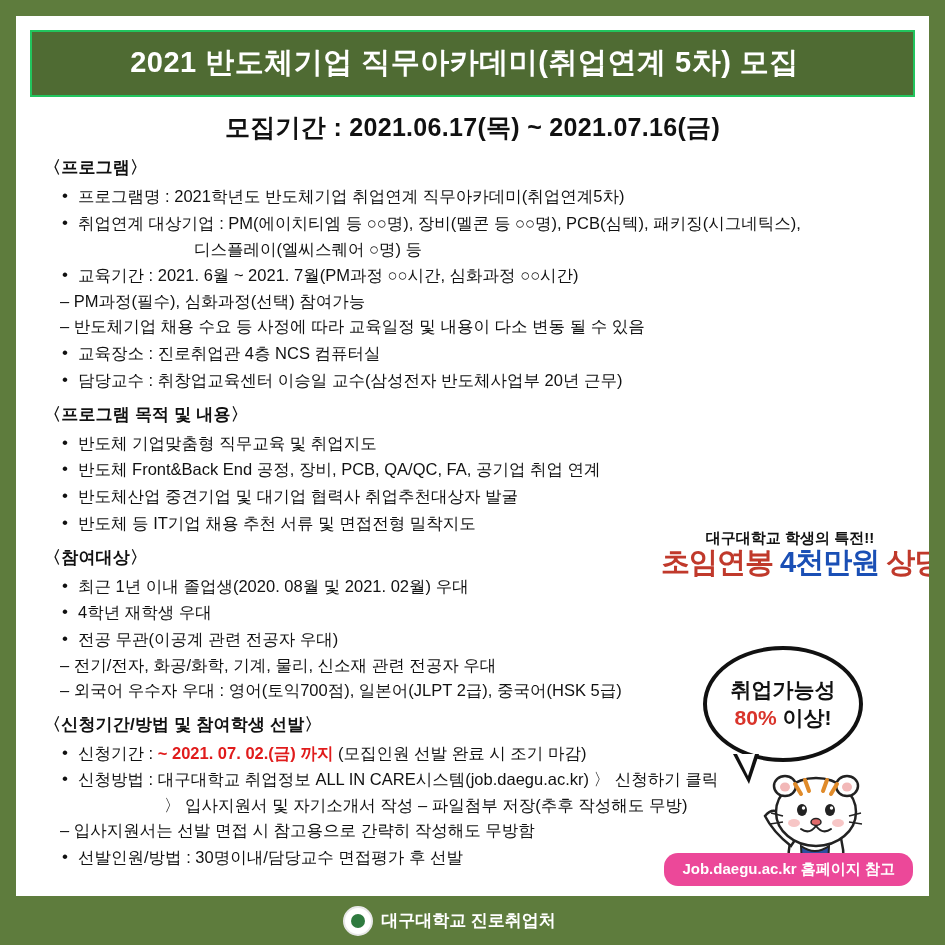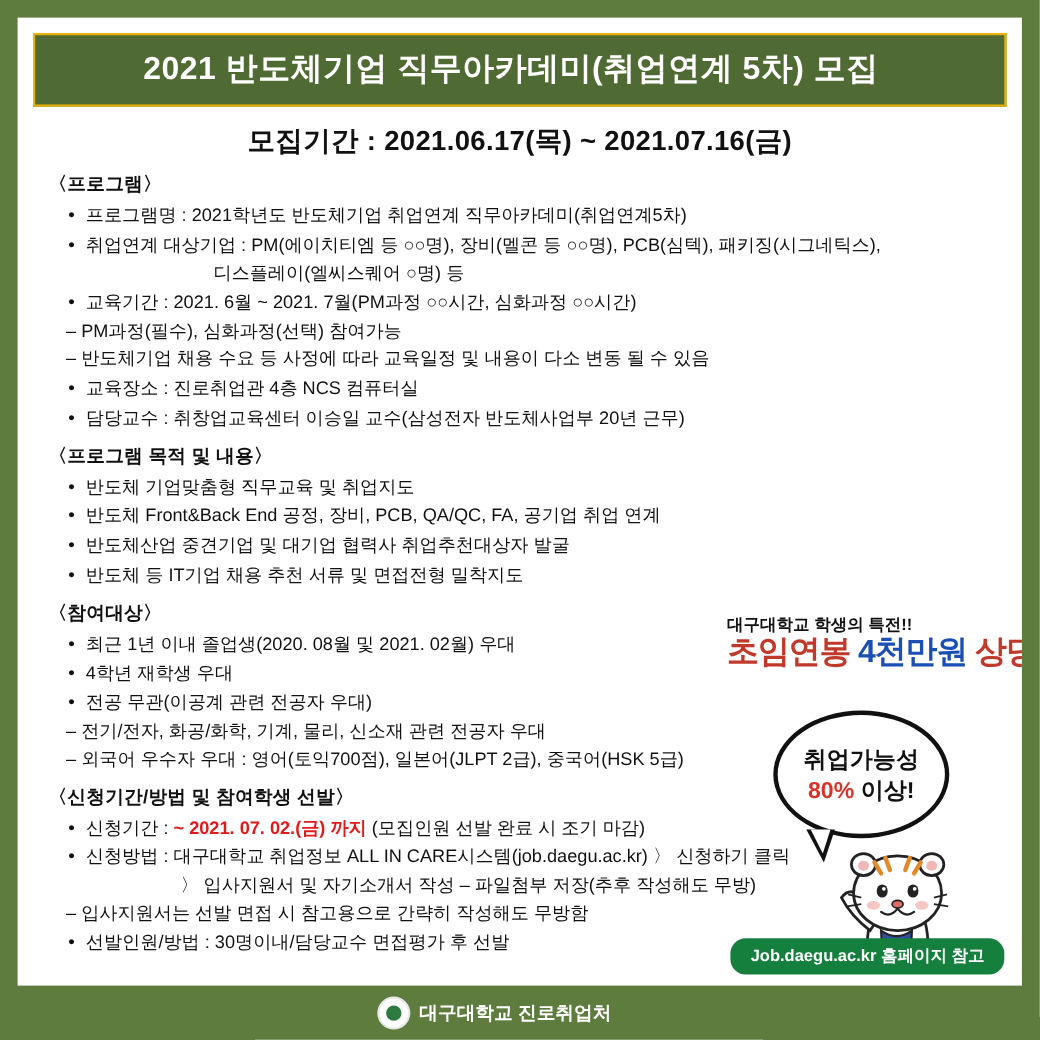--- a/index.html
+++ b/index.html
@@ -26,21 +26,21 @@
   }
   
   .title-bar{
     background:#4f6b33;
     color:#ffffff;
     text-align:center;
     font-size:29px;
     font-weight:bold;
     letter-spacing:0.5px;
     padding:11px 16px 12px 0;
-    border:2px solid #eab308;
+    border:2px solid #22c55e;
   }
   .period{
     text-align:center;
     font-size:25px;
     font-weight:bold;
     color:#111;
     margin:14px 0 12px 0;
     letter-spacing:0.3px;
   }
   .content{
@@ -91,22 +91,23 @@
     font-size:16.5px;
     line-height:1.45;
     padding-left:150px;
     margin:1px 0;
   }
   .red{color:#e01b1b;font-weight:bold;}
   
   .badge{
     position:absolute;
     right:10px;
-    top:545px;
+    top:514px;
     width:258px;
+    text-align:center;
     line-height:1;
   }
   .badge .small{
     display:block;
     font-size:15px;
     font-weight:bold;
     color:#111;
     margin-bottom:3px;
   }
   .badge .big{
@@ -162,21 +163,21 @@
     position:absolute;
     right:40px;
     top:752px;
     width:150px;height:120px;
   }
   
   .urlbar{
     position:absolute;
     right:16px;
     bottom:10px;
-    background:#15803d;
+    background:#ec4899;
     color:#ffffff;
     font-size:15px;
     font-weight:bold;
     padding:7px 18px;
     border-radius:14px;
     white-space:nowrap;
   }
   
   .footer{
     position:absolute;

